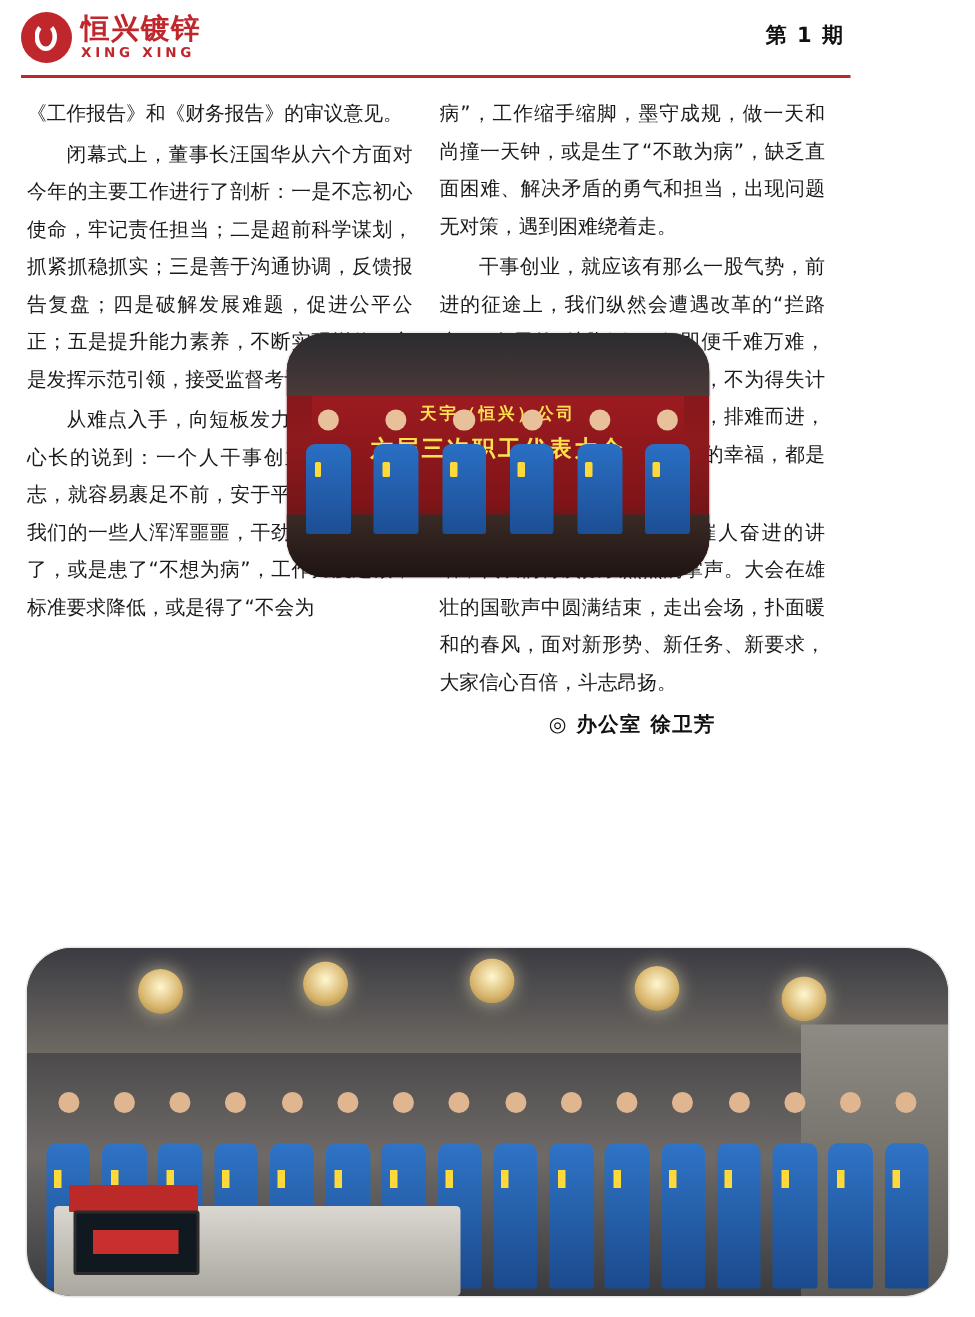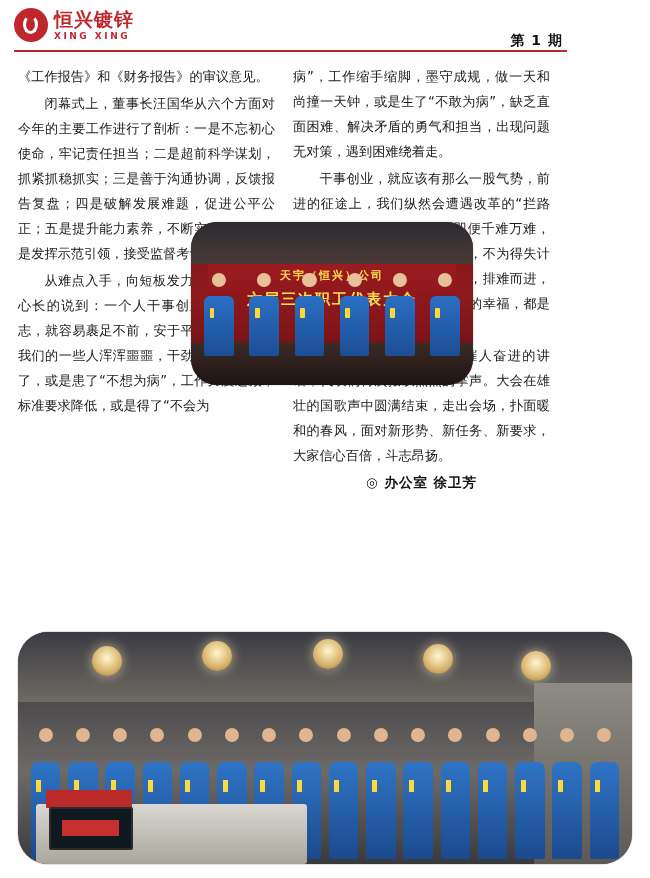--- a/index.html
+++ b/index.html
@@ -88,21 +88,21 @@
     text-align: center;
     font-size: 20px;
     font-weight: bold;
     color: #111111;
     letter-spacing: 6px;
     font-family: "DejaVu Serif", "Liberation Serif", serif;
   }
   .header-issue {
     position: absolute;
     right: 18px;
-    top: 32px;
+    top: 15px;
     font-size: 14px;
     font-weight: bold;
     color: #111111;
     letter-spacing: 1px;
   }
 
   
   .content {
     position: relative;
     padding: 8px 31px 0 18px;

